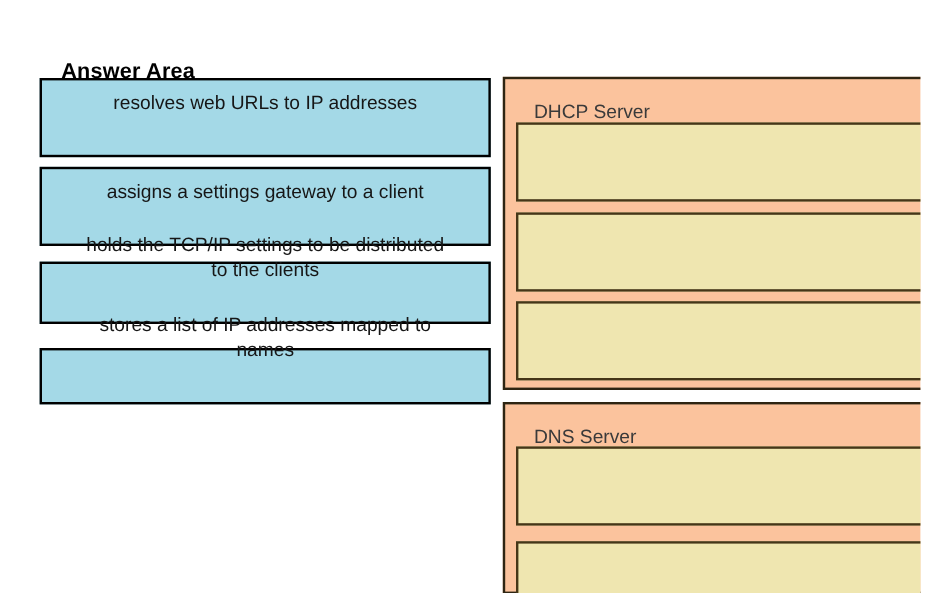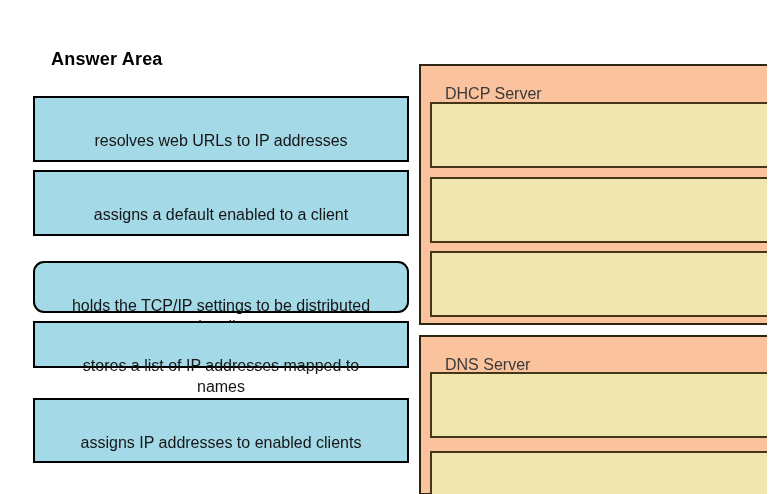--- a/index.html
+++ b/index.html
@@ -24,34 +24,33 @@
     letter-spacing: 0.2px;
   }
   
   .option {
     position: absolute;
     left: 1px;
     width: 376px;
     background: var(--option-fill, #A4D9E7);
     border: 2px solid var(--option-border, #000000);
     display: flex;
-    align-items: flex-start;
+    align-items: flex-end;
     justify-content: center;
     text-align: center;
     cursor: move;
-    margin-top: 31px;
   }
   .option .txt {
     font-size: 16px;
     line-height: 21px;
     color: #161616;
   }
   .opt-1 { top: 33px;  height: 66px; }
   .opt-2 { top: 107px; height: 66px; }
-  .opt-3 { top: 198px; height: 52px; border-radius: 11px; }
+  .opt-3 { top: 186px; height: 52px; }
   .opt-4 { top: 258px; height: 47px; }
   .opt-5 { top: 335px; height: 65px; }
   .opt-3 .txt { max-width: 372px; }
   .opt-4 .txt { max-width: 336px; }
   
   .target {
     position: absolute;
     left: 387px;
     width: 394px;
     background: var(--target-fill, #FBC39D);
@@ -85,34 +84,31 @@
 
 <div class="canvas">
 
   <div class="page-title">Answer Area</div>
 
   <div class="option opt-1">
     <span class="txt">resolves web URLs to IP addresses</span>
   </div>
 
   <div class="option opt-2">
-    <span class="txt">assigns a default enabled to a client</span>
+    <span class="txt">assigns a settings gateway to a client</span>
   </div>
 
   <div class="option opt-3">
     <span class="txt">holds the TCP/IP settings to be distributed to the clients</span>
   </div>
 
   <div class="option opt-4">
     <span class="txt">stores a list of IP addresses mapped to names</span>
   </div>
 
-  <div class="option opt-5">
-    <span class="txt">assigns IP addresses to enabled clients</span>
-  </div>
 
   <div class="target target-dhcp">
     <span class="target-label">DHCP Server</span>
     <div class="slot slot-1"></div>
     <div class="slot slot-2"></div>
     <div class="slot slot-3"></div>
   </div>
 
   <div class="target target-dns">
     <span class="target-label">DNS Server</span>

